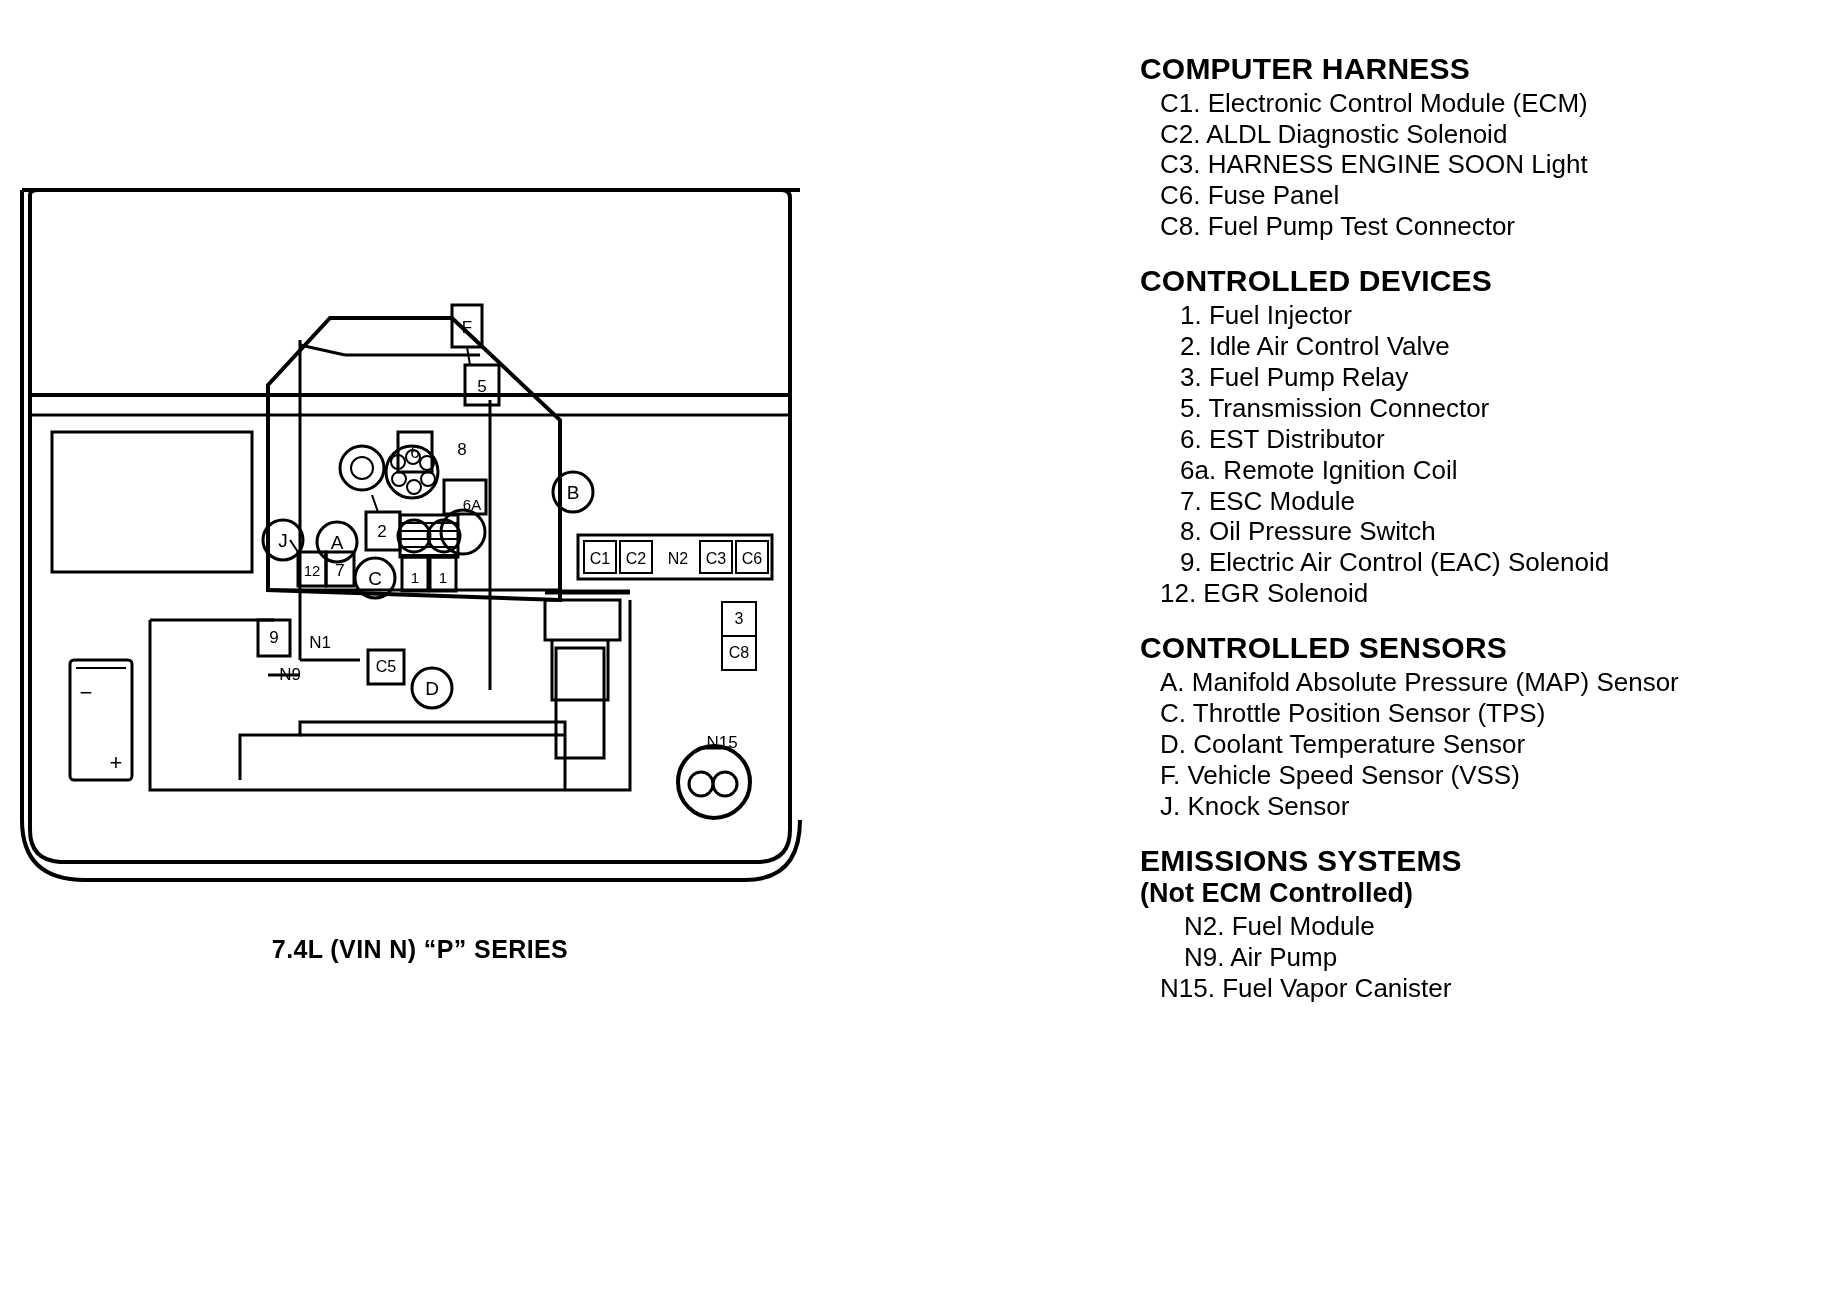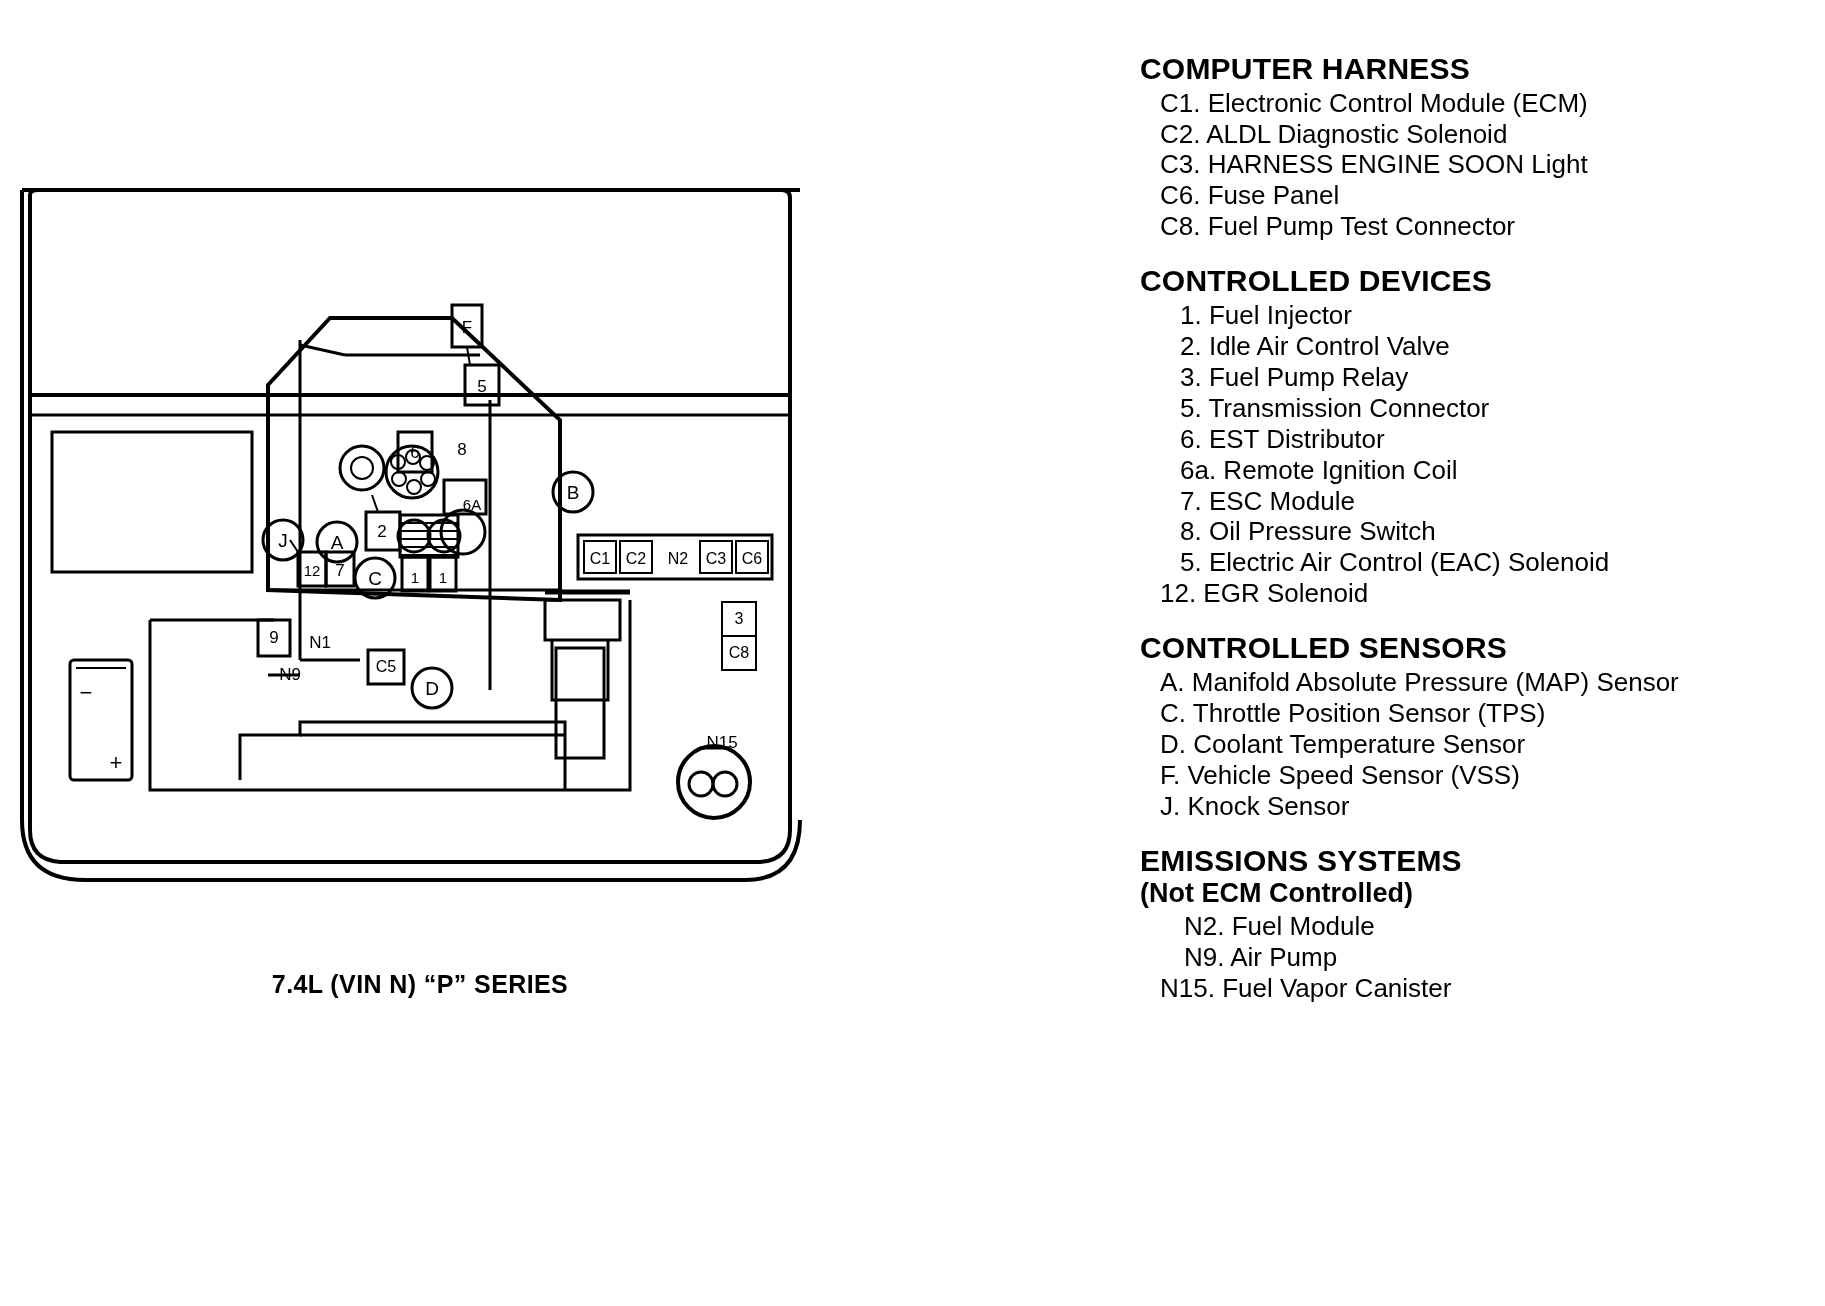--- a/index.html
+++ b/index.html
@@ -31,21 +31,20 @@
   }
   #diagram-caption {
     position: absolute;
     left: 210px;
     top: 935px;
     width: 420px;
     text-align: center;
     font-size: 25px;
     font-weight: bold;
     letter-spacing: 0.4px;
-    margin-top: 35px;
   }
 
   
   #legend-panel {
     position: absolute;
     left: 1140px;
     top: 52px;
     width: 660px;
   }
   .legend-section {
@@ -249,21 +248,21 @@
     <div class="legend-heading">CONTROLLED DEVICES</div>
     <ul class="legend-list indent-2">
       <li>1. Fuel Injector</li>
       <li>2. Idle Air Control Valve</li>
       <li>3. Fuel Pump Relay</li>
       <li>5. Transmission Connector</li>
       <li>6. EST Distributor</li>
       <li>6a. Remote Ignition Coil</li>
       <li>7. ESC Module</li>
       <li>8. Oil Pressure Switch</li>
-      <li>5. Electric Air Control (EAC) Solenoid</li>
+      <li>9. Electric Air Control (EAC) Solenoid</li>
       <li class="wide" style="padding-left:0">12. EGR Solenoid</li>
     </ul>
   </div>
 
   <div class="legend-section">
     <div class="legend-heading">CONTROLLED SENSORS</div>
     <ul class="legend-list indent-3">
       <li>A. Manifold Absolute Pressure (MAP) Sensor</li>
       <li>C. Throttle Position Sensor (TPS)</li>
       <li>D. Coolant Temperature Sensor</li>

